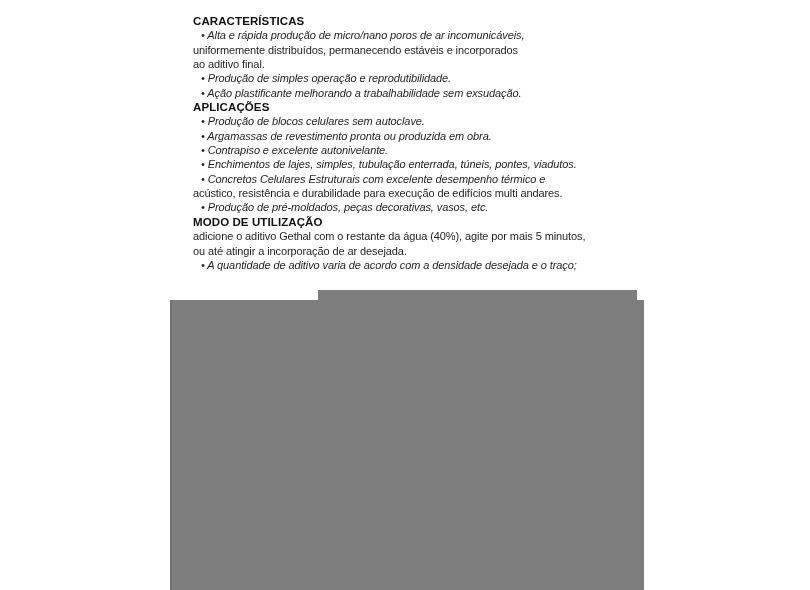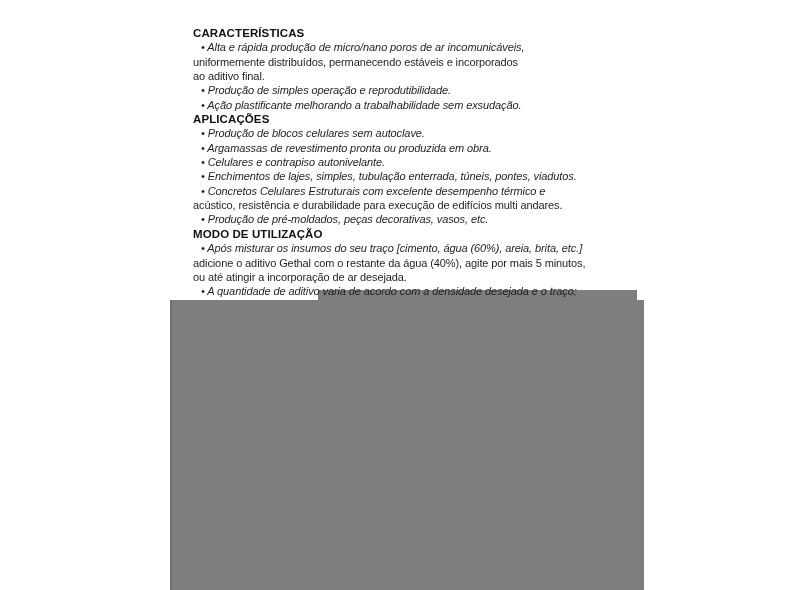--- a/index.html
+++ b/index.html
@@ -19,21 +19,20 @@
     position: absolute;
     left: 193px;
     top: 14px;
     width: 470px;
     z-index: 2;
     color: #1e1e1e;
     font-size: 11px;
     line-height: 14.35px;
     letter-spacing: -0.1px;
     white-space: nowrap;
-    margin-top: 12px;
   }
   .line { height: 14.35px; }
   .line.h {
     font-weight: 700;
     font-size: 11.5px;
     letter-spacing: 0.1px;
     color: #111111;
   }
   .line.b { padding-left: 8px; font-style: italic; }  
   .line.c { padding-left: 0; }    
@@ -69,27 +68,26 @@
   <div class="text-layer">
     <div class="line h">CARACTERÍSTICAS</div>
     <div class="line b">• Alta e rápida produção de micro/nano poros de ar incomunicáveis,</div>
     <div class="line c">uniformemente distribuídos, permanecendo estáveis e incorporados</div>
     <div class="line c">ao aditivo final.</div>
     <div class="line b">• Produção de simples operação e reprodutibilidade.</div>
     <div class="line b">• Ação plastificante melhorando a trabalhabilidade sem exsudação.</div>
     <div class="line h">APLICAÇÕES</div>
     <div class="line b">• Produção de blocos celulares sem autoclave.</div>
     <div class="line b">• Argamassas de revestimento pronta ou produzida em obra.</div>
-    <div class="line b">• Celulares e contrapiso autonivelante.</div>
+    <div class="line b">• Contrapiso e excelente autonivelante.</div>
     <div class="line b">• Enchimentos de lajes, simples, tubulação enterrada, túneis, pontes, viadutos.</div>
     <div class="line b">• Concretos Celulares Estruturais com excelente desempenho térmico e</div>
     <div class="line c">acústico, resistência e durabilidade para execução de edifícios multi andares.</div>
     <div class="line b">• Produção de pré-moldados, peças decorativas, vasos, etc.</div>
     <div class="line h">MODO DE UTILIZAÇÃO</div>
-    <div class="line b">• Após misturar os insumos do seu traço [cimento, água (60%), areia, brita, etc.]</div>
     <div class="line c">adicione o aditivo Gethal com o restante da água (40%), agite por mais 5 minutos,</div>
     <div class="line c">ou até atingir a incorporação de ar desejada.</div>
     <div class="line b">• A quantidade de aditivo varia de acordo com a densidade desejada e o traço;</div>
   </div>
 
   <div class="gray-strip"></div>
 
   <div class="gray-main"></div>
 
 </div>

